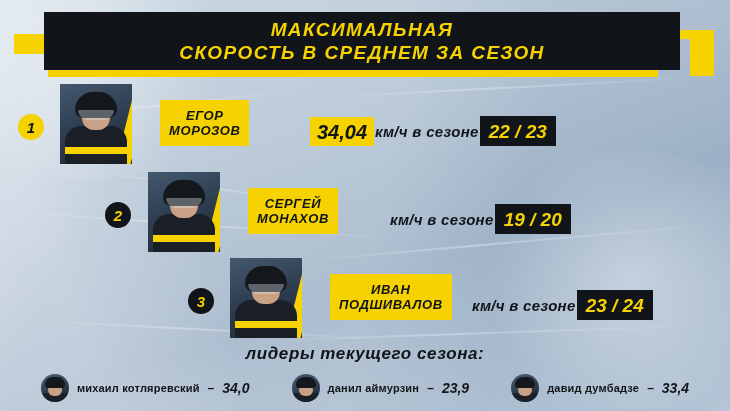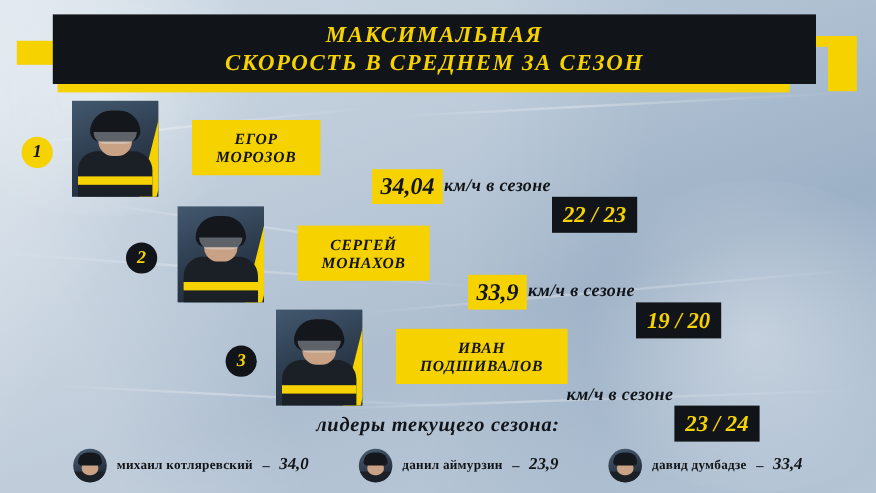--- a/index.html
+++ b/index.html
@@ -16,21 +16,20 @@
   .stage {
     position: relative;
     width: 730px;
     height: 411px;
     overflow: hidden;
     background:
       linear-gradient(118deg, rgba(255,255,255,0.30) 0%, rgba(255,255,255,0.0) 22%),
       linear-gradient(72deg, rgba(255,255,255,0.22) 12%, rgba(255,255,255,0.0) 30%),
       linear-gradient(100deg, rgba(255,255,255,0.16) 52%, rgba(255,255,255,0.0) 70%),
       linear-gradient(160deg, #c3d2df 0%, #b0c1d2 36%, #9db1c6 62%, #b5c5d6 100%);
-    font-family: Liberation Serif, serif;
   }
   
   .streak {
     position: absolute;
     background: linear-gradient(90deg, rgba(255,255,255,0) 0%, rgba(255,255,255,0.55) 40%, rgba(255,255,255,0) 100%);
     height: 2px;
     opacity: 0.55;
     transform-origin: left center;
     pointer-events: none;
   }
@@ -209,21 +208,21 @@
   .nameplate {
     position: absolute;
     top: 16px;
     background: #f5d200;
     color: #111418;
     font-weight: bold;
     font-style: italic;
     font-size: 13px;
     line-height: 15px;
     letter-spacing: 0.6px;
-    padding: 8px 20px;
+    padding: 8px 9px;
     text-align: center;
     text-transform: uppercase;
     white-space: nowrap;
   }
   .nameplate .n2 { display: block; }
 
   .statline {
     position: absolute;
     top: 32px;
     display: flex;
@@ -249,21 +248,20 @@
     text-transform: lowercase;
   }
   .season {
     background: #111418;
     color: #f5d200;
     font-weight: bold;
     font-style: italic;
     font-size: 19px;
     line-height: 19px;
     padding: 6px 9px 5px 9px;
-    margin-top: 48px;
   }
 
   
   .footer-title {
     position: absolute;
     left: 0;
     top: 344px;
     width: 730px;
     text-align: center;
     color: #111418;
@@ -398,21 +396,20 @@
       <div class="stripe"></div>
       <div class="face"></div>
       <div class="helmet"></div>
       <div class="visor"></div>
     </div>
     <div class="nameplate" style="left:248px;">
       <span>СЕРГЕЙ</span>
       <span class="n2">МОНАХОВ</span>
     </div>
     <div class="statline" style="left:390px;">
-      <span class="speed">33,9</span>
       <span class="midtext">км/ч в сезоне</span>
       <span class="season">19 / 20</span>
     </div>
   </div>
 
   <div class="row" style="left:0; top:258px; width:730px;">
     <div class="rank dark ylw" style="left:188px;">3</div>
     <div class="photo" style="left:230px;">
       <div class="frame-y"></div>
       <div class="body"></div>

